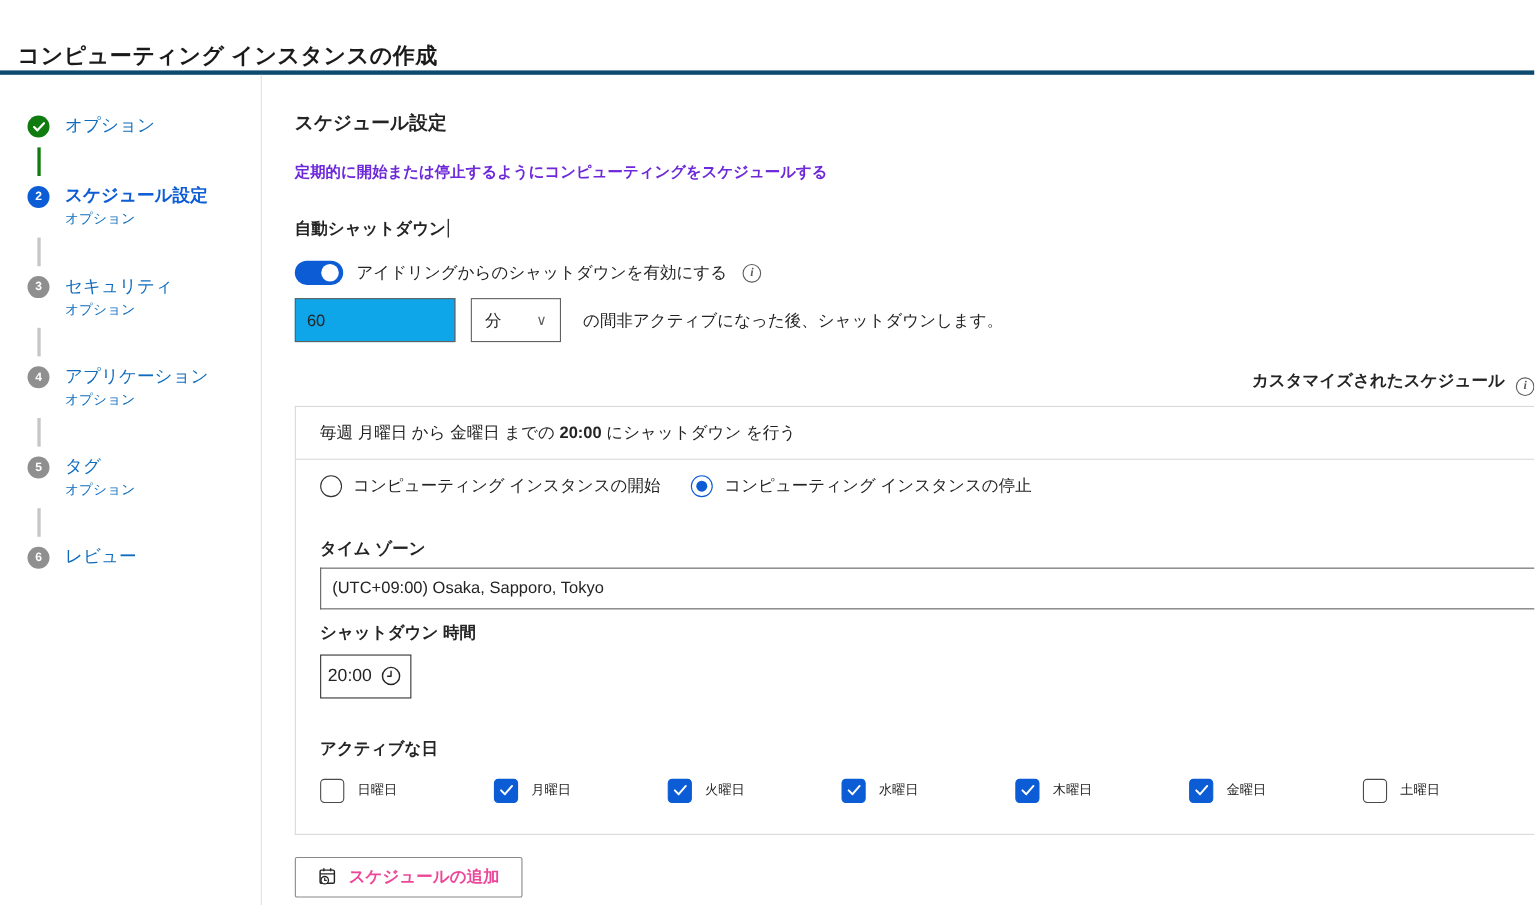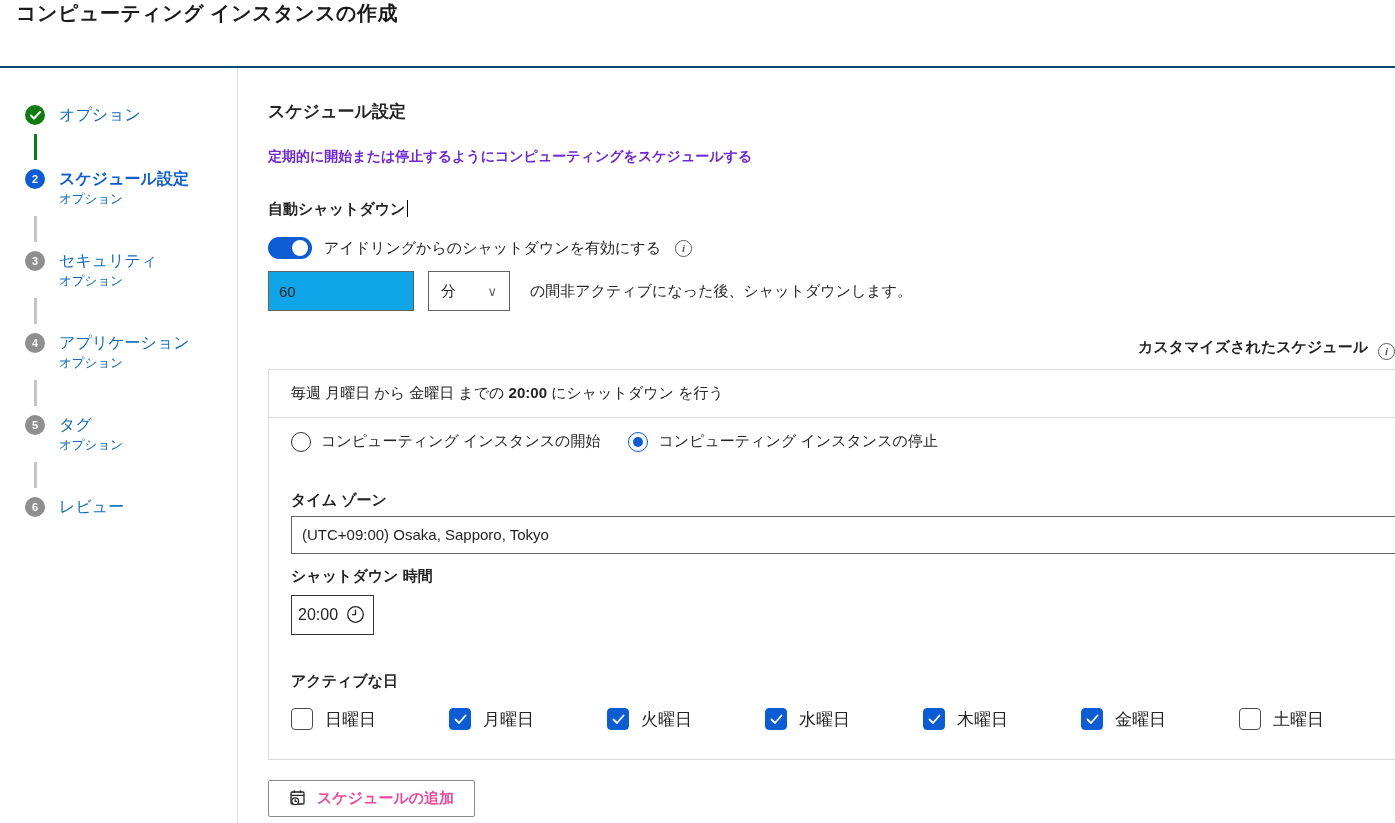--- a/index.html
+++ b/index.html
@@ -1,20 +1,20 @@
 <!DOCTYPE html>
 <html><head>
 <meta charset="utf-8">
 <style>
   * { margin: 0; padding: 0; box-sizing: border-box; }
   html, body { width: 1395px; height: 823px; overflow: hidden; background: #fff; }
   body { font-family: "Liberation Sans", "DejaVu Sans", sans-serif; color: #242424; }
 
   
-  .page-header { height: 68px; border-bottom: 2px solid #0c4a6e; display: flex; align-items: flex-start; padding: 0 16px; }
+  .page-header { height: 68px; border-bottom: 4px solid #0c4a6e; display: flex; align-items: flex-end; padding: 0 16px; }
   .page-title { font-size: 20px; font-weight: 600; color: #1a1a1a; letter-spacing: .5px; }
 
   
   .body-row { display: flex; height: 755px; }
   .stepper { width: 238px; min-width: 238px; border-right: 1px solid #e0e0e0; padding: 36px 0 0 25px; }
   .content { flex: 1; padding: 33px 0 0 30px; overflow: hidden; }
 
   
   .step { display: flex; align-items: flex-start; cursor: pointer; }
   .bubble { width: 20px; height: 20px; min-width: 20px; border-radius: 50%; display: flex; align-items: center; justify-content: center;
@@ -76,21 +76,21 @@
   .time-input { margin-top: 9px; width: 83px; height: 40px; border: 1px solid #333; display: flex; align-items: center;
                 justify-content: space-between; padding: 0 8px 0 6px; font-size: 16px; background: #fff; }
   .clock-icon { display: inline-flex; cursor: pointer; }
 
   .mt-days { margin-top: 36px; }
   .days-row { margin-top: 17px; display: flex; }
   .day-item { width: 160px; display: flex; align-items: center; cursor: pointer; }
   .checkbox { width: 22px; height: 22px; border-radius: 4px; background: #fff; border: 1px solid #4a4a4a;
               display: flex; align-items: center; justify-content: center; }
   .checkbox.checked { background: #0b5cd5; border-color: #0b5cd5; }
-  .day-label { margin-left: 12px; font-size: 17px; }
+  .day-label { margin-left: 12px; font-size: 12px; }
 
   .add-btn { margin-top: 20px; display: inline-flex; align-items: center; height: 37px; padding: 0 20px;
              border: 1px solid #8a8886; border-radius: 2px; background: #fff; font-size: 15px; font-weight: 700;
              font-family: "Liberation Sans", "DejaVu Sans", sans-serif; cursor: pointer; color: #ec4899; }
   .add-btn .btn-icon { margin-right: 10px; display: inline-flex; }
 </style>
 </head>
 <body>
 
 <div class="app">

